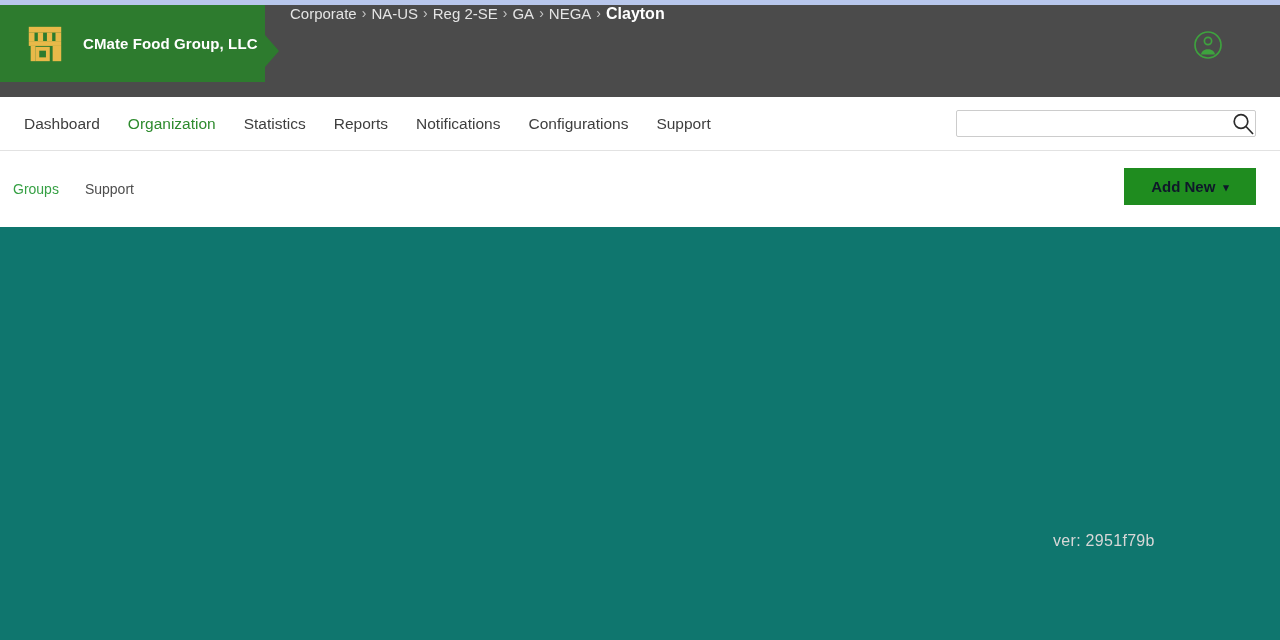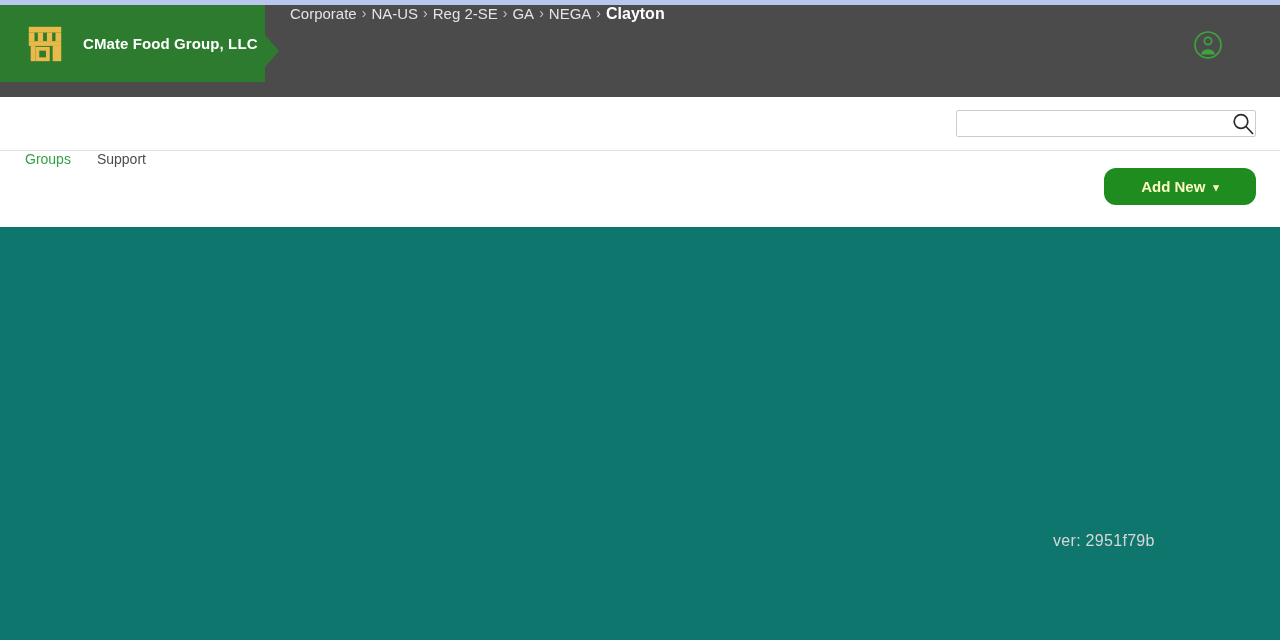--- a/index.html
+++ b/index.html
@@ -83,32 +83,32 @@
   .search-icon-wrap {
     position: absolute; right: 1px; top: 2px;
     width: 24px; height: 24px; cursor: pointer;
   }
 
   
   .subheader {
     position: relative;
     height: 76px;
     background: #ffffff;
-    display: flex; 
-    padding-left: 25px; gap: 26px;
+    display: flex; align-items: center;
+    padding-left: 13px; gap: 26px;
     font-size: 14px;
   }
   .subtab { cursor: pointer; color: #4d4d4d; }
   .subtab.active { color: #36a044; }
   .add-new-btn {
     position: absolute; right: 24px; top: 17px;
-    width: 152px; height: 37px;
+    width: 132px; height: 37px;
     background: #1f8c1f;
-    border: none; border-radius: 12px;
-    color: #fef9c3; font-weight: bold; font-size: 15px;
+    border: none; border-radius: 0;
+    color: #0f172a; font-weight: bold; font-size: 15px;
     font-family: "Liberation Sans", sans-serif;
     display: flex; align-items: center; justify-content: center;
     gap: 8px; cursor: pointer;
   }
   .add-new-caret { font-size: 11px; margin-top: 1px; }
 
   
   .content {
     position: relative;
     height: 427px;
@@ -162,20 +162,29 @@
   <div class="avatar-btn">
     <svg width="30" height="30" viewBox="0 0 30 30" aria-hidden="true">
       <circle cx="15" cy="15" r="13" fill="none" stroke="#3ea23e" stroke-width="1.7"></circle>
       <circle cx="15" cy="11" r="3.6" fill="none" stroke="#3ea23e" stroke-width="1.7"></circle>
       <path d="M8 24.5 C9 17.5 21 17.5 22 24.5 Z" fill="#3ea23e" stroke="none"></path>
     </svg>
   </div>
 </header>
 
 <nav class="navbar">
+  <div class="nav-items">
+    <span class="nav-item">Dashboard</span>
+    <span class="nav-item active">Organization</span>
+    <span class="nav-item">Statistics</span>
+    <span class="nav-item">Reports</span>
+    <span class="nav-item">Notifications</span>
+    <span class="nav-item">Configurations</span>
+    <span class="nav-item">Support</span>
+  </div>
   <div class="search-wrap">
     <input class="search-input" type="text" placeholder="" style="">
     <span class="search-icon-wrap">
       <svg width="24" height="24" viewBox="0 0 24 24" aria-hidden="true">
         <circle cx="10" cy="9.5" r="6.8" fill="none" stroke="#2b2b2b" stroke-width="1.7"></circle>
         <line x1="15" y1="14.5" x2="22" y2="22" stroke="#2b2b2b" stroke-width="1.7"></line>
       </svg>
     </span>
   </div>
 </nav>

